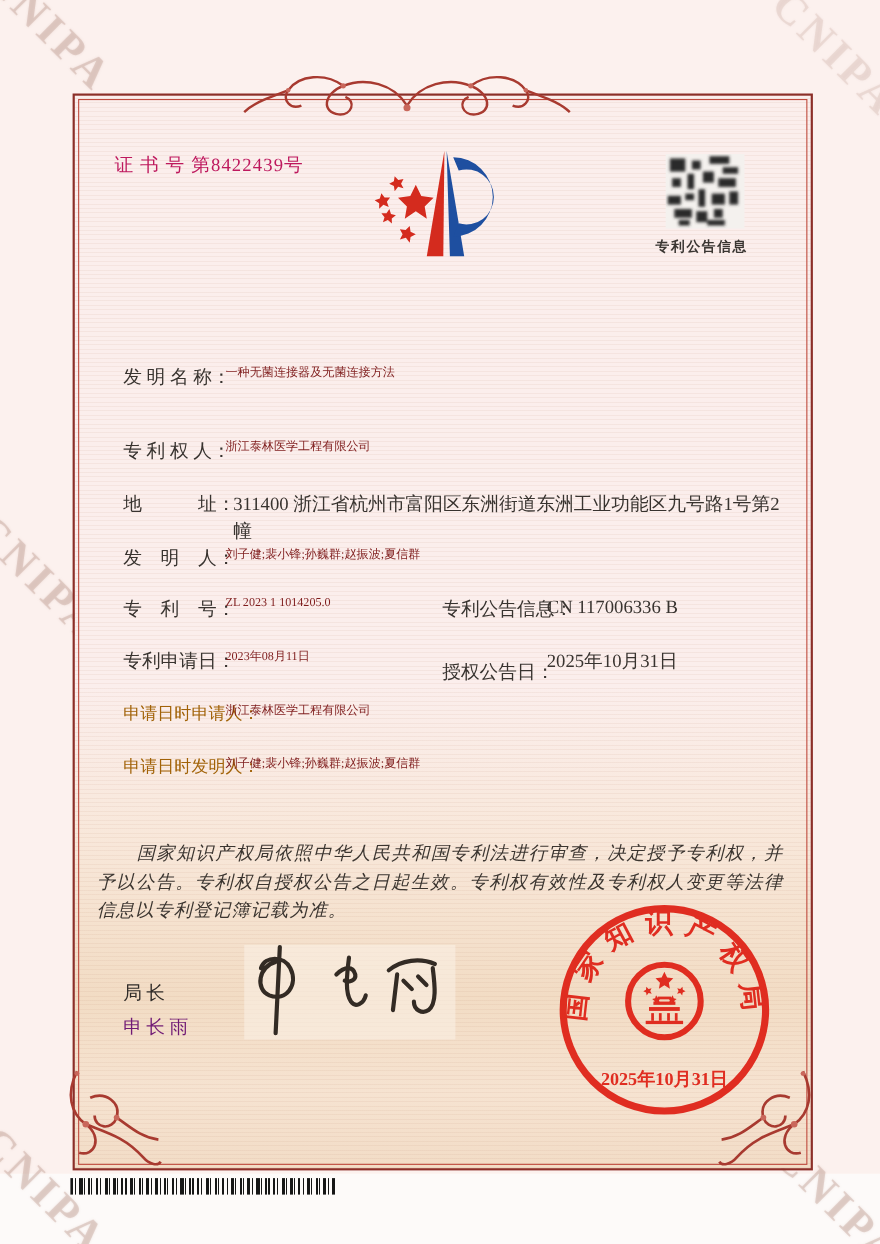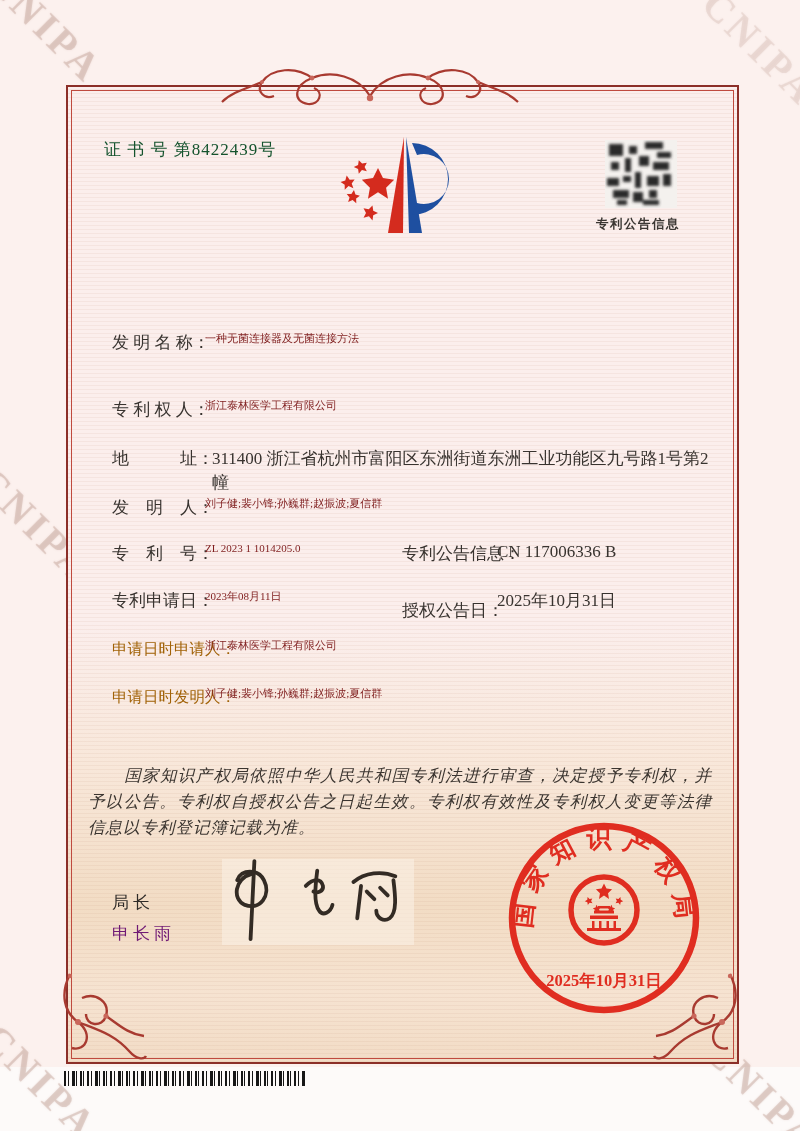--- a/index.html
+++ b/index.html
@@ -21,21 +21,21 @@
   
   .frame-outer{
     position:absolute;left:66px;top:85px;width:669px;height:975px;
     border:2.5px solid #8c2f28;z-index:2;
     background:
       repeating-linear-gradient(0deg, rgba(190,140,115,0.10) 0 1px, rgba(190,140,115,0) 1px 4px),
       linear-gradient(180deg,#fbeeec 0%,#fbeeec 55%,#f8e7d9 70%,#f2dcc4 84%,#f6e3d1 93%,#f2dcc6 100%);
   }
   .frame-inner{position:absolute;left:3px;top:3px;right:3px;bottom:3px;border:1.5px solid #bf4a3e;}
   .content{position:absolute;left:0;top:0;width:800px;height:1131px;z-index:3;}
-  .cert-no{position:absolute;left:104px;top:138px;font-size:17px;color:#14532d;letter-spacing:1px;}
+  .cert-no{position:absolute;left:104px;top:138px;font-size:17px;color:#be185d;letter-spacing:1px;}
   .logo{position:absolute;left:330px;top:133px;width:150px;height:105px;}
   .qr{position:absolute;left:605px;top:140px;width:72px;height:68px;}
   .qr-caption{position:absolute;left:596px;top:216px;font-size:12.5px;letter-spacing:1.5px;color:#3a3632;font-weight:bold;}
   .title{
     position:absolute;left:66px;top:238px;width:669px;text-align:center;
     font-size:38px;font-weight:bold;color:#141414;letter-spacing:13px;text-indent:13px;
   }
   .abs-lab{position:absolute;left:112px;font-size:17px;color:#38332f;white-space:nowrap;}
   .abs-lab-sm{position:absolute;left:112px;font-size:15.5px;color:#a16207;white-space:nowrap;text-align:right;}
   .abs-val{position:absolute;left:205px;font-size:11px;color:#7f1d1d;white-space:nowrap;}

